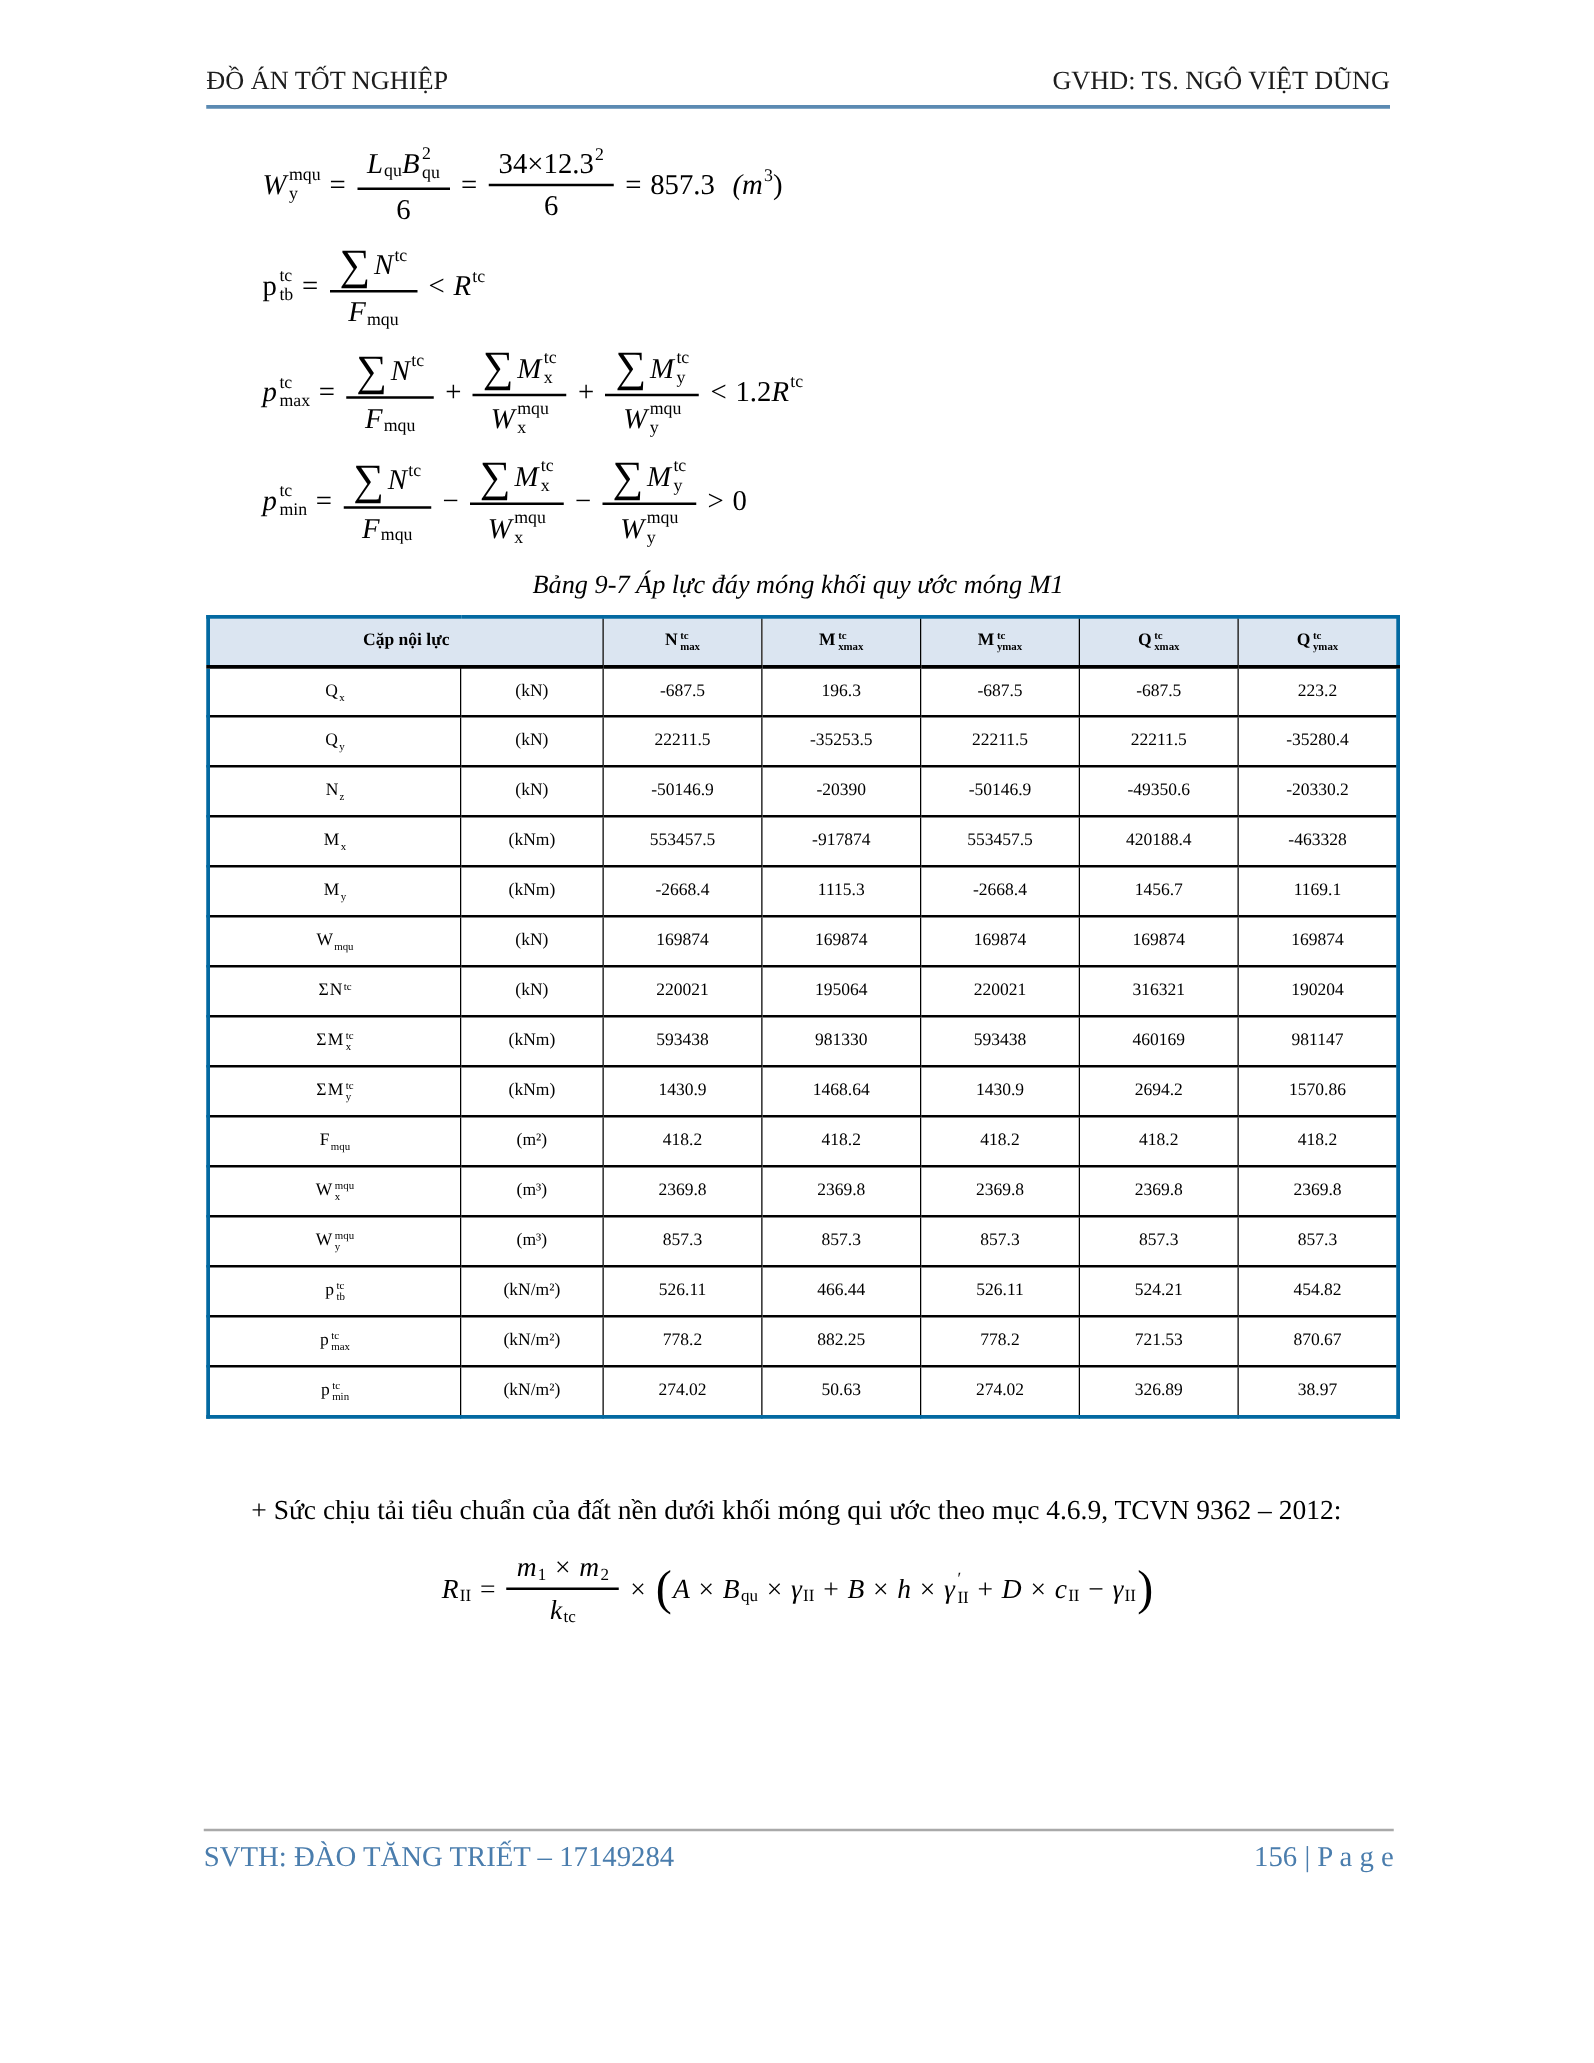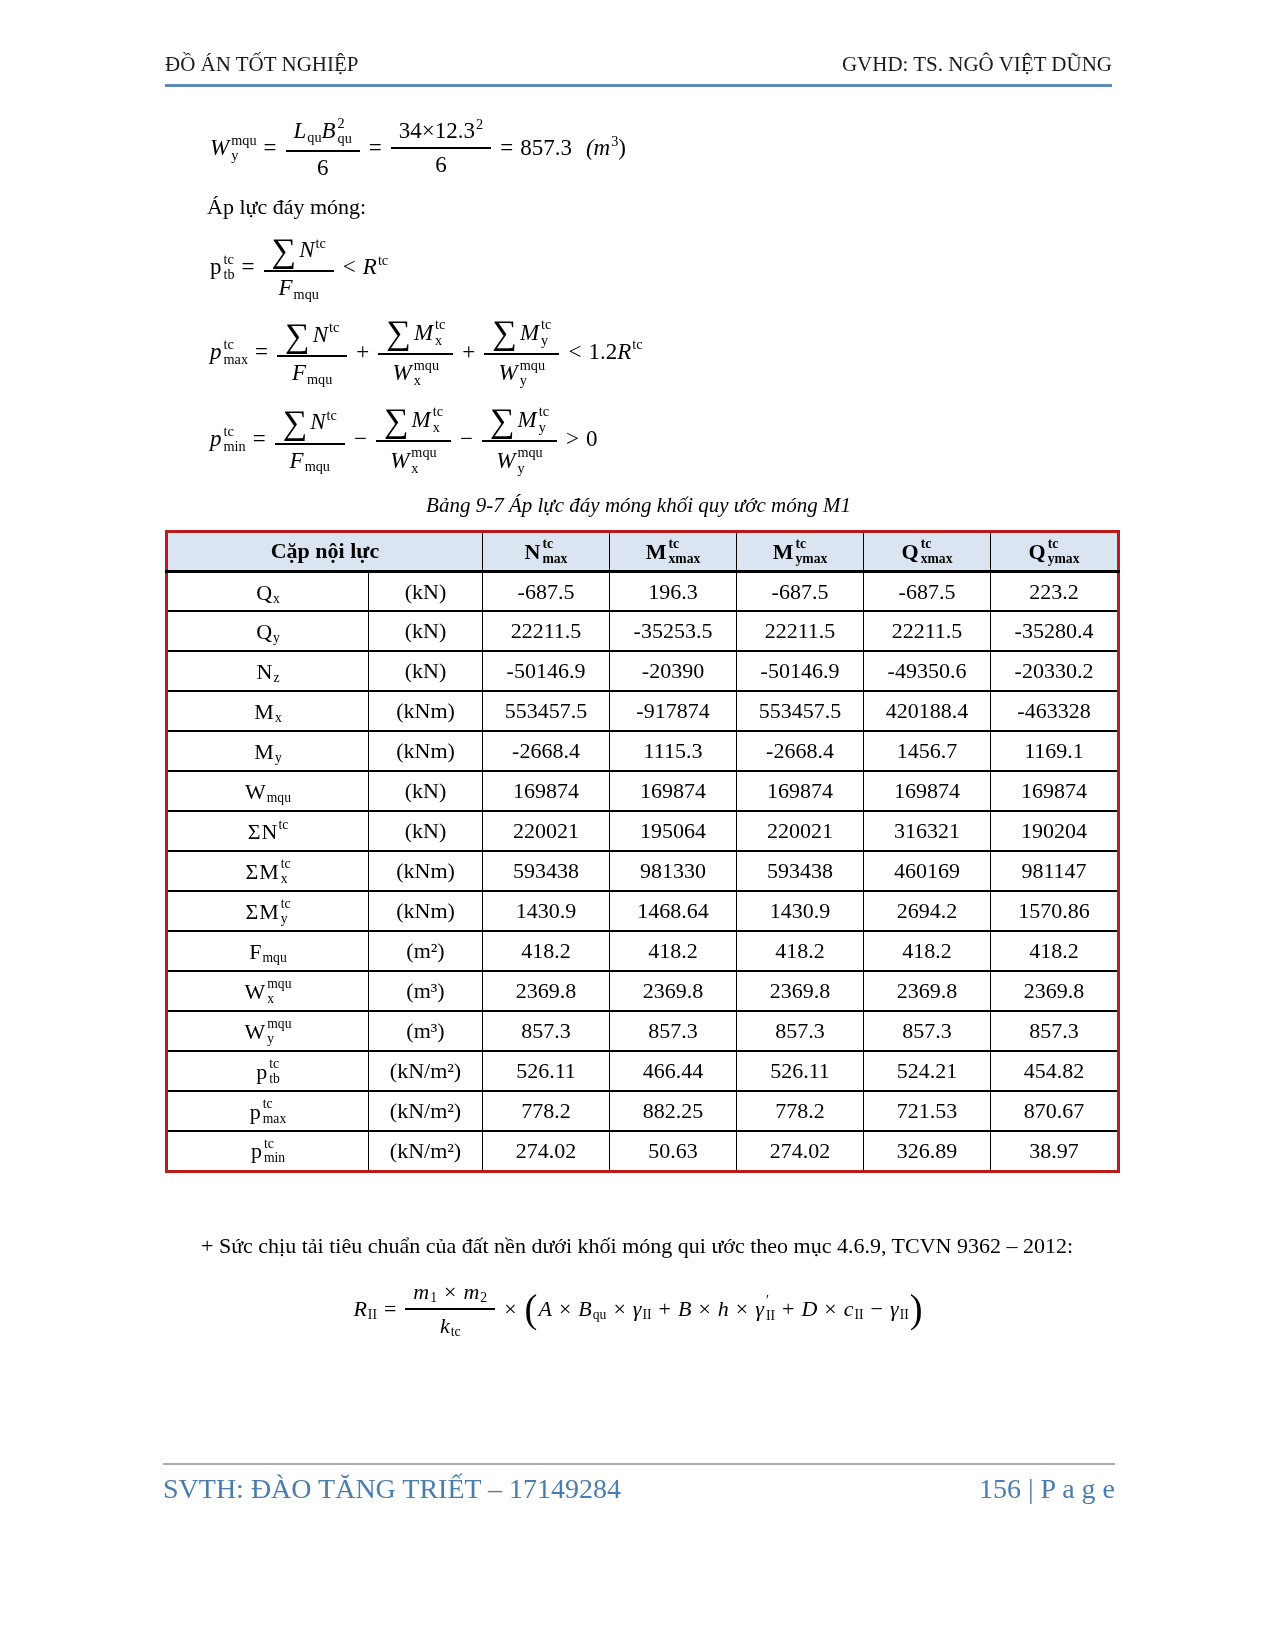--- a/index.html
+++ b/index.html
@@ -36,38 +36,38 @@
   .ss .pre{font-style:normal;margin-right:1px;}
   .stk{display:inline-flex;flex-direction:column;align-items:flex-start;
        font-size:0.62em;line-height:1.08;margin-left:2px;font-style:normal;}
   .sp{font-size:0.62em;transform:translateY(-0.5em);margin-left:1px;font-style:normal;}
   .sb{font-size:0.62em;transform:translateY(0.42em);margin-left:1px;font-style:normal;}
   .body-line{font-size:22px;margin:6px 0 4px 42px;}
   
   .caption{font-style:italic;font-size:21px;text-align:center;margin:16px 0 12px 0;}
   
   table.data{border-collapse:collapse;table-layout:fixed;width:952px;margin:0 auto;
-             border:3px solid #b91c1c;font-size:22px;}
+             border:3px solid #0369a1;font-size:14px;}
   table.data th,table.data td{
     border:1px solid #000;border-top-width:2px;border-bottom-width:2px;
     text-align:center;vertical-align:middle;height:40px;padding:0 2px;
     overflow:hidden;white-space:nowrap;
   }
   table.data thead th{background:var(--thead-bg);font-weight:bold;border-bottom-width:3px;}
   table.data .ss{vertical-align:middle;}
   
   .para{font-size:22px;line-height:1.5;text-align:justify;text-indent:36px;margin-top:56px;}
   .rii-wrap{display:flex;justify-content:center;margin-top:16px;}
   .rii-wrap .formula{margin:0;font-size:22px;}
   
   .doc-footer{
     position:absolute;left:163px;right:160px;top:1463px;
     border-top:2px solid #a9a9a9;padding-top:8px;
     display:flex;justify-content:space-between;
-    font-size:28px;color:var(--footer-blue);gap:15px;
+    font-size:23px;color:var(--footer-blue);gap:15px;
   }
 </style>
 </head>
 <body>
 
 <div class="page">
 
   <div class="doc-header">
     <span>ĐỒ ÁN TỐT NGHIỆP</span>
     <span>GVHD: TS. NGÔ VIỆT DŨNG</span>
@@ -115,21 +115,20 @@
       <span class="op">=</span>
       <span class="rm">857.3</span>
       <span class="op"> </span>
       <span class="ss">
         <span class="v">(m</span>
         <span class="sp">3</span>
       </span>
       <span class="rm">)</span>
     </div>
 
-  <div class="body-line">Áp lực đáy móng:</div>
 
   <div class="formula">
       <span class="ss">
         <span class="rm">p</span>
         <span class="stk">
           <span class="srow">tc</span>
           <span class="srow">tb</span>
         </span>
       </span>
       <span class="op">=</span>

